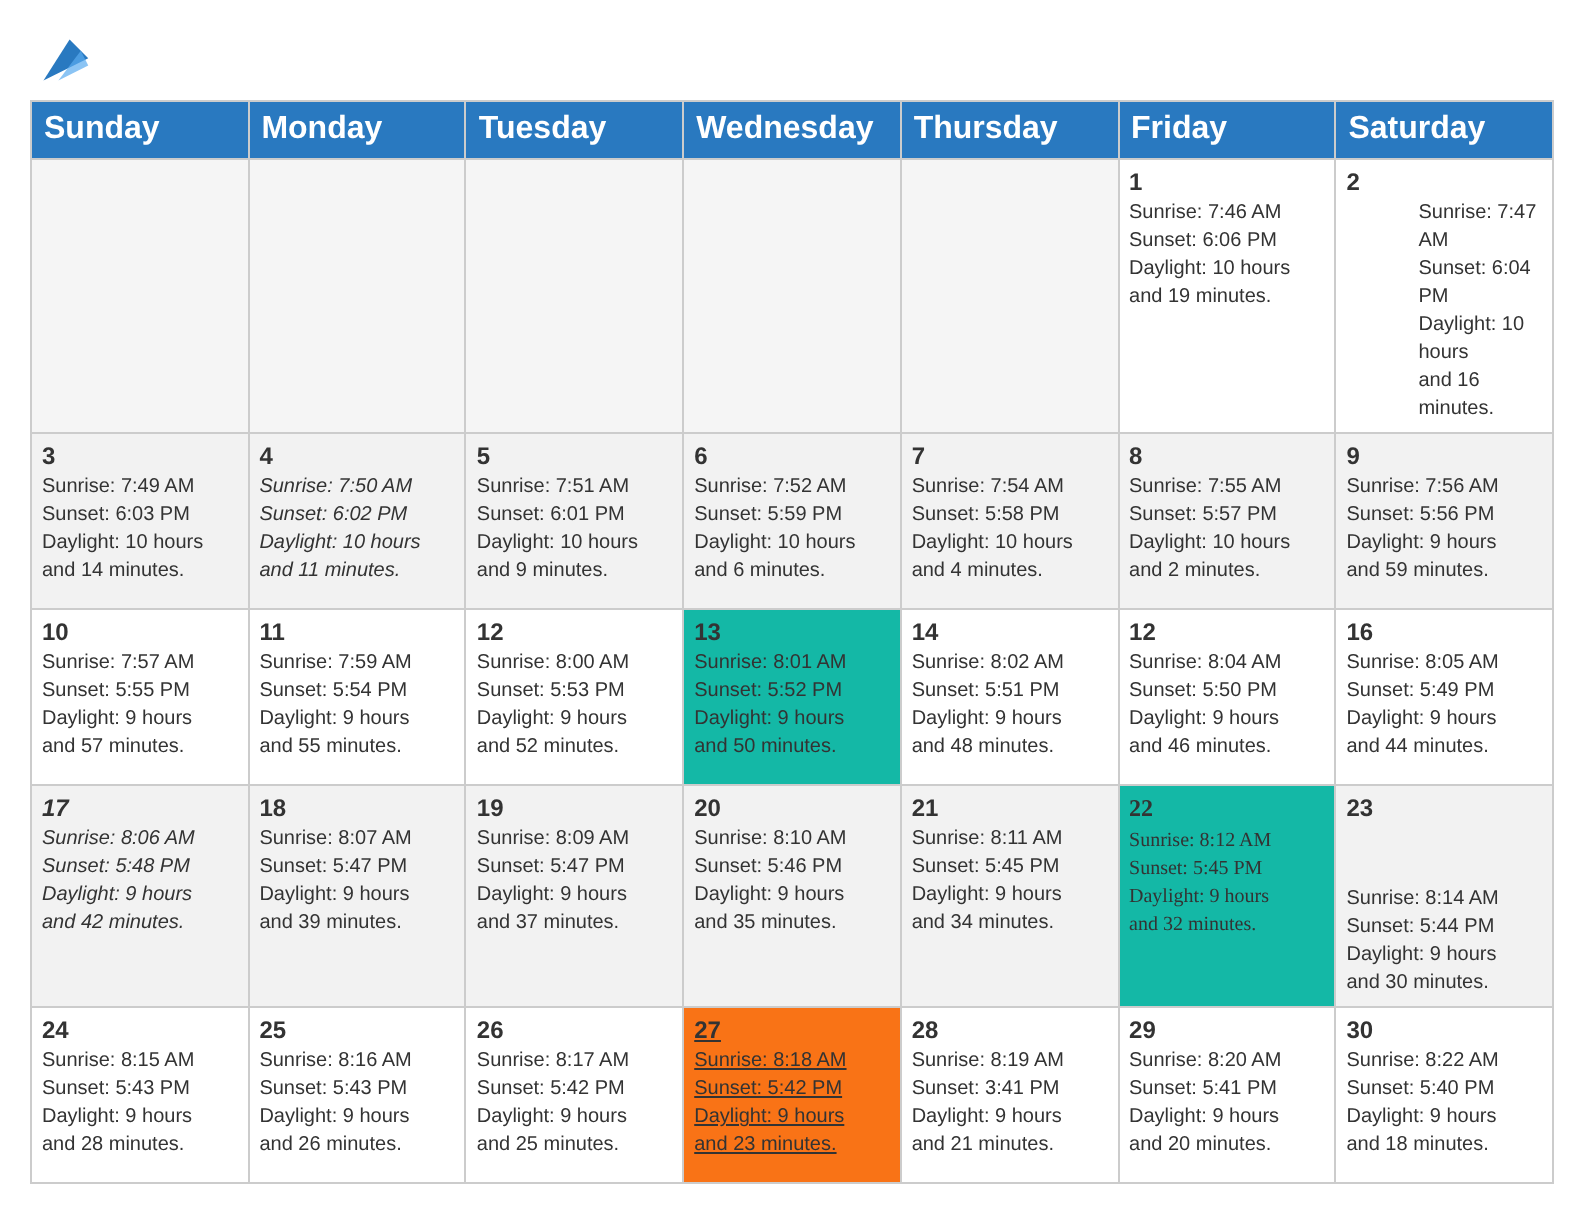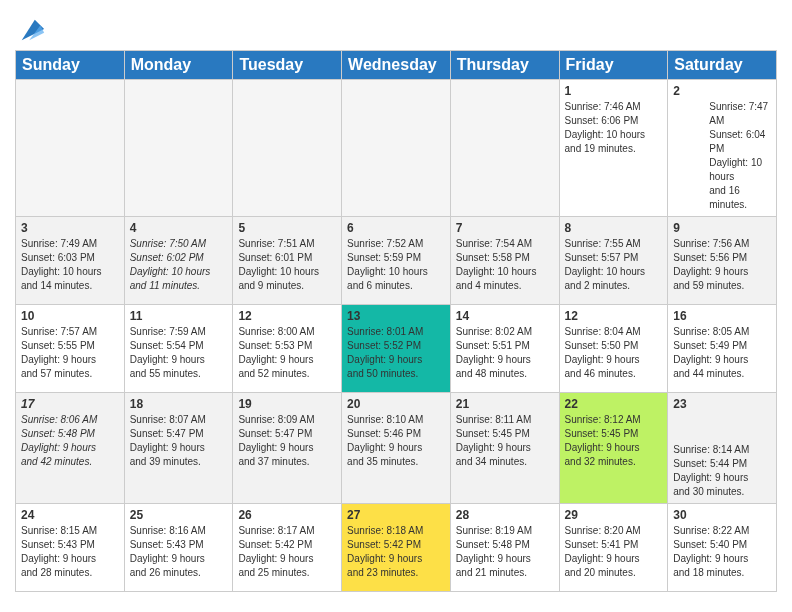--- a/index.html
+++ b/index.html
@@ -278,21 +278,21 @@
 Daylight: 9 hours
 and 35 minutes.</div>
         </td>
         <td style="background: rgb(242, 242, 242);">
           <span class="day-number">21</span>
           <div class="day-info" style="white-space: pre-line;">Sunrise: 8:11 AM
 Sunset: 5:45 PM
 Daylight: 9 hours
 and 34 minutes.</div>
         </td>
-        <td style="background: #bef264;">
+        <td style="background: #14b8a6; font-family: Liberation Serif, serif;">
           <span class="day-number">22</span>
           <div class="day-info" style="white-space: pre-line;">Sunrise: 8:12 AM
 Sunset: 5:45 PM
 Daylight: 9 hours
 and 32 minutes.</div>
         </td>
         <td style="background: rgb(242, 242, 242);">
           <span class="day-number">23</span>
           <div class="day-info" style="white-space: pre-line; margin-top: 32px;">Sunrise: 8:14 AM
 Sunset: 5:44 PM
@@ -315,31 +315,31 @@
 Daylight: 9 hours
 and 26 minutes.</div>
         </td>
         <td style="background: rgb(255, 255, 255);">
           <span class="day-number">26</span>
           <div class="day-info" style="white-space: pre-line;">Sunrise: 8:17 AM
 Sunset: 5:42 PM
 Daylight: 9 hours
 and 25 minutes.</div>
         </td>
-        <td style="background: #fde047;">
+        <td style="background: #f97316; text-decoration: underline;">
           <span class="day-number">27</span>
           <div class="day-info" style="white-space: pre-line;">Sunrise: 8:18 AM
 Sunset: 5:42 PM
 Daylight: 9 hours
 and 23 minutes.</div>
         </td>
         <td style="background: rgb(255, 255, 255);">
           <span class="day-number">28</span>
           <div class="day-info" style="white-space: pre-line;">Sunrise: 8:19 AM
-Sunset: 5:48 PM
+Sunset: 3:41 PM
 Daylight: 9 hours
 and 21 minutes.</div>
         </td>
         <td style="background: rgb(255, 255, 255); margin-top: 38px;">
           <span class="day-number">29</span>
           <div class="day-info" style="white-space: pre-line;">Sunrise: 8:20 AM
 Sunset: 5:41 PM
 Daylight: 9 hours
 and 20 minutes.</div>
         </td>

